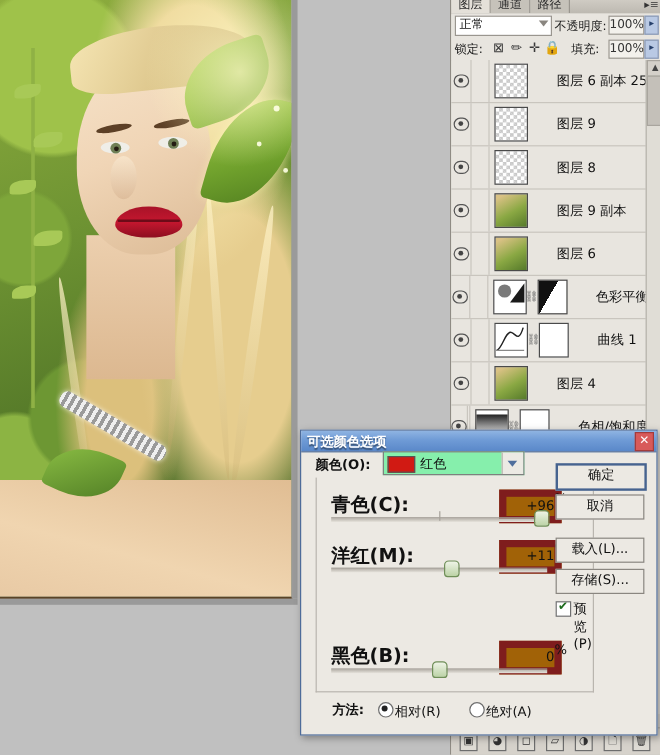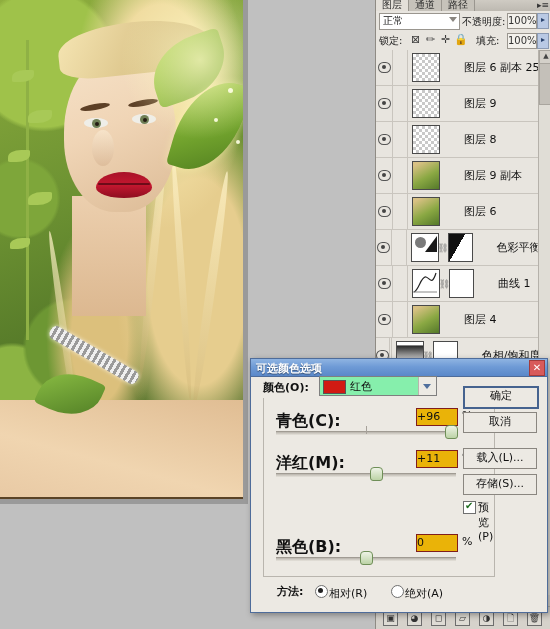--- a/index.html
+++ b/index.html
@@ -136,22 +136,22 @@
   .color-select{position:absolute;left:68px;top:0;width:116px;height:18px;background:#86efac;border:1px solid #7f7f7f;}
   .swatch{position:absolute;left:3px;top:3px;width:21px;height:12px;background:#d11a13;border:1px solid #555;}
   .color-select .cname{position:absolute;left:30px;top:2px;font-size:11px;color:#111;}
   .csel-arrow{position:absolute;right:0;top:0;width:17px;height:18px;background:#eceae4;border-left:1px solid #b8b4ad;}
   .csel-arrow i{position:absolute;left:4px;top:7px;width:0;height:0;
     border-left:4px solid transparent;border-right:4px solid transparent;border-top:5px solid #4f6f9d;}
   .group-box{position:absolute;left:12px;top:22px;width:230px;height:178px;
     border:1px solid #b9b5ae;border-top:none;}
   .slider-block{position:absolute;left:0;width:230px;height:38px;}
   .sl-label{position:absolute;left:12px;top:3px;font-size:16px;font-weight:bold;color:#111;}
-  .sl-value{position:absolute;left:152px;top:0;width:40px;height:16px;background:#eab308;border:1px solid #7f1d1d;
-    font-size:11px;line-height:15px;text-align:left;color:#111;}
+  .sl-value{position:absolute;left:152px;top:0;width:40px;height:16px;background:#a16207;border:6px solid #7f1d1d;
+    font-size:11px;line-height:15px;text-align:right;color:#111;}
   .sl-pct{position:absolute;left:198px;top:1px;font-size:11px;color:#111;}
   .sl-track{position:absolute;left:12px;top:23px;width:180px;height:3px;
     background:linear-gradient(180deg,#b8b3ab,#e6e3dc);border-top:1px solid #a09b93;}
   .sl-tick{position:absolute;top:18px;width:1px;height:8px;background:#a6a19a;}
   .sl-knob{position:absolute;top:17px;width:11px;height:12px;
     background:linear-gradient(180deg,#eef3e6,#bcd3a6);border:1px solid #6f8f58;
     border-radius:4px 4px 3px 3px;}
   .method-row{position:absolute;left:12px;top:206px;width:230px;height:18px;}
   .m-label{position:absolute;left:14px;top:2px;font-size:11px;font-weight:bold;color:#111;}
   .radio{position:absolute;top:3px;width:11px;height:11px;border:1px solid #6f6f6f;border-radius:50%;background:#fff;}

